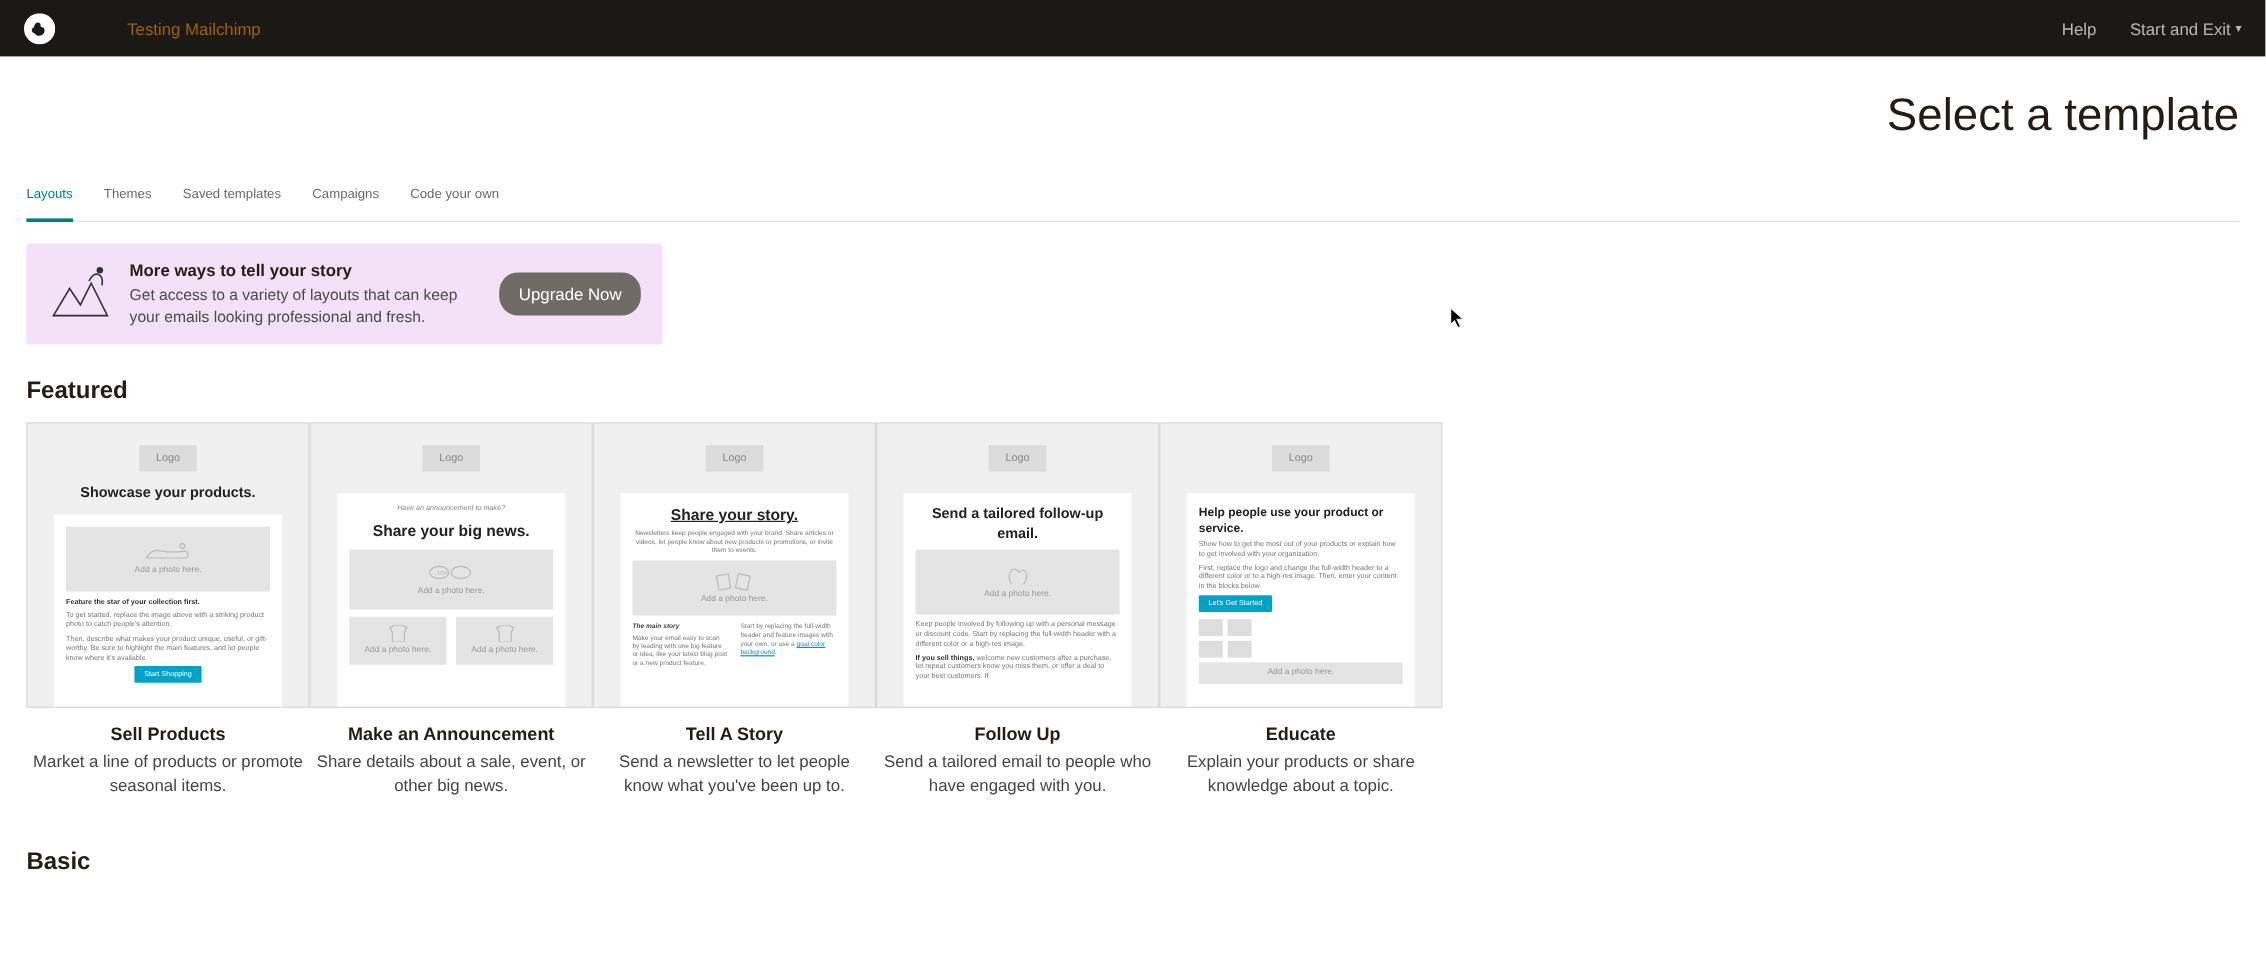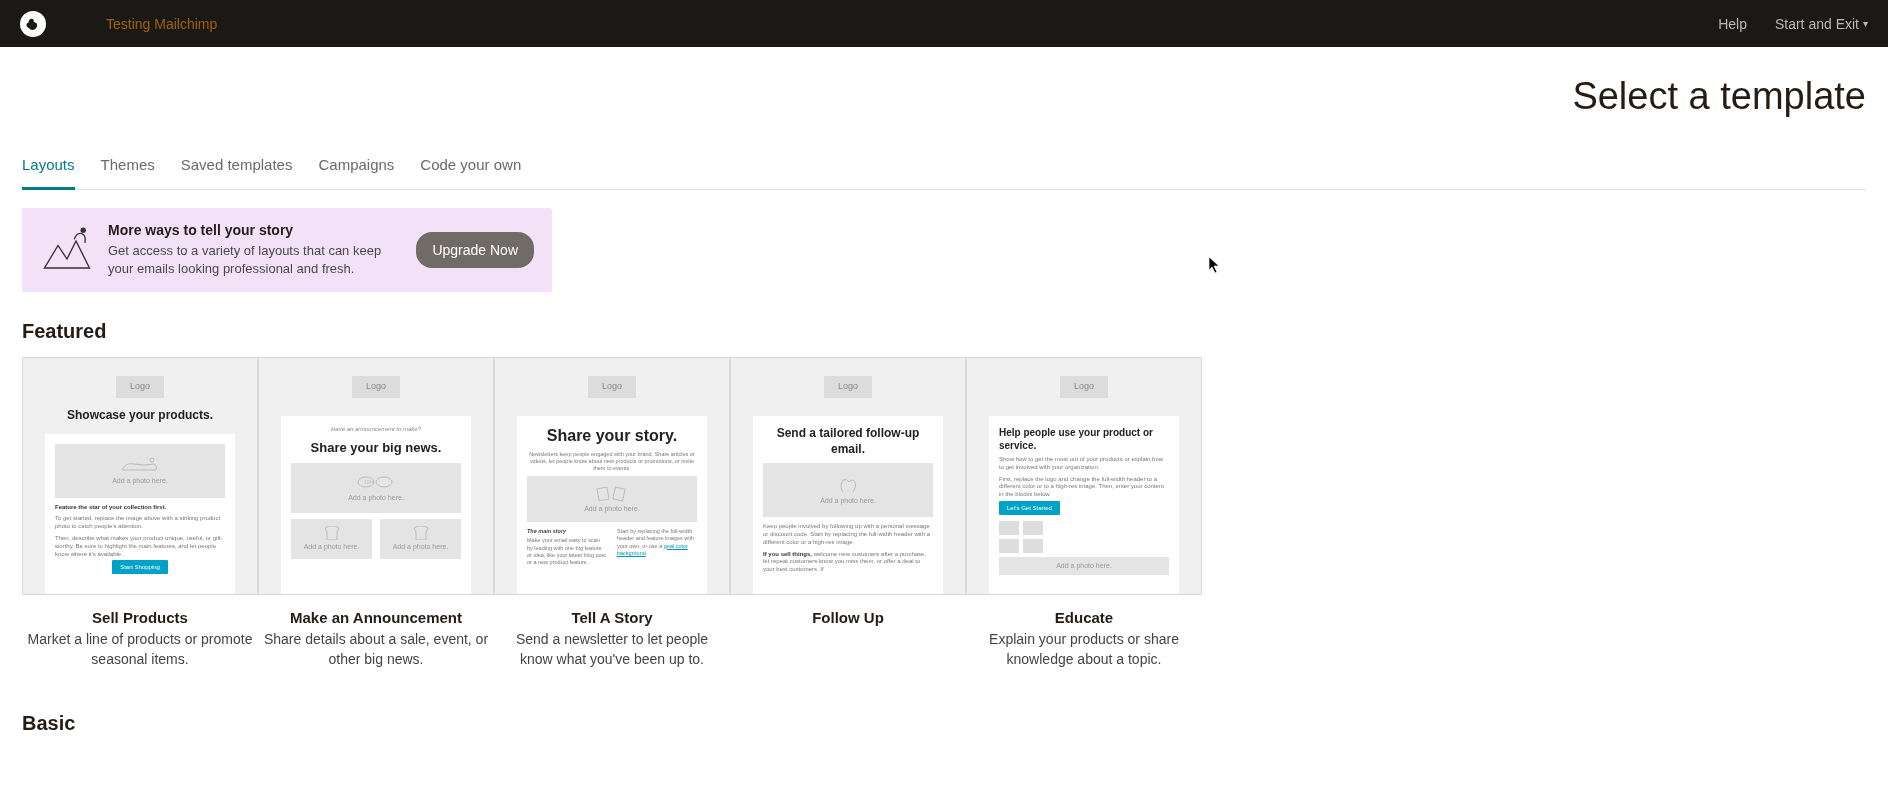--- a/index.html
+++ b/index.html
@@ -5,21 +5,21 @@
   * { box-sizing: border-box; margin: 0; padding: 0; }
   body { font-family: "Helvetica Neue", Helvetica, Arial, sans-serif; color: #241c15; background: #fff; font-size: 14px; }
   .topbar { background: #1a1916; height: 47px; display: flex; align-items: center; padding: 0 20px; color: #bbb; }
   .topbar .logo-wrap { display:flex; align-items:center; }
   .topbar .brand { margin-left: 60px; color: #a16207; font-size: 14px; }
   .topbar .spacer { flex: 1; }
   .topbar .link { color: #b8b8b8; font-size: 14px; margin-left: 28px; cursor: pointer; display:flex; align-items:center; gap:4px; }
   .page { padding: 28px 22px 40px 22px; }
   h1.page-title { font-size: 38px; font-weight: 400; margin-bottom: 30px; text-align: right; }
   .tabs { display: flex; gap: 26px; border-bottom: 1px solid #e0e0e0; margin-bottom: 18px; }
-  .tab { padding: 8px 0 14px 0; color: #6a6a6a; font-size: 15px; cursor: pointer; }
+  .tab { padding: 8px 0 14px 0; color: #6a6a6a; font-size: 11px; cursor: pointer; }
   .tab.active { color: #007c89; border-bottom: 3px solid #007c89; margin-bottom: -1px; font-weight:500; }
   .promo { background: #f3e1f7; display: flex; align-items: center; padding: 14px 18px; border-radius: 2px; width: 530px; gap: 14px; margin-bottom: 28px; }
   .promo .illus { width: 54px; height: 54px; flex-shrink:0; }
   .promo .text { flex: 1; }
   .promo .text .t1 { font-weight: 600; font-size: 14px; margin-bottom: 4px; }
   .promo .text .t2 { font-size: 13px; color: #4a4a4a; line-height: 1.4; }
   .promo .btn { background: #716b67; color: #fff; padding: 10px 16px; border: none; border-radius: 16px; font-size: 14px; cursor: pointer; font-weight:500; }
   h2.section-title { font-size: 20px; font-weight: 700; margin-bottom: 14px; }
   .cards-row { display: flex; margin-bottom: 42px; }
   .card { width: 236px; display: flex; flex-direction: column; align-items:center; }
@@ -162,21 +162,21 @@
       <div class="card-title">Make an Announcement</div>
       <div class="card-desc">Share details about a sale, event, or other big news.</div>
     </div>
 
     <div class="card">
       <div class="thumb">
         <div class="thumb-inner">
           <div class="logo-chip">Logo</div>
           <div style="height:8px;"></div>
           <div class="white-body">
-            <div class="thumb-h" style="font-size:16px;">Share your story.</div>
+            <div class="thumb-h" style="font-size:13px;text-decoration:underline;">Share your story.</div>
             <div class="thumb-para" style="text-align:center;font-size:5.5px;">Newsletters keep people engaged with your brand. Share articles or videos, let people know about new products or promotions, or invite them to events.</div>
             <div class="photo-box" style="height:46px;margin-top:4px;">
               <div class="mini-shapes">
                 <svg width="36" height="16" viewBox="0 0 36 16">
                     <rect x="4" y="2" width="10" height="12" fill="none" stroke="#bbb" transform="rotate(-10 9 8)"></rect>
                     <rect x="20" y="2" width="10" height="12" fill="none" stroke="#bbb" transform="rotate(12 25 8)"></rect>
                   </svg>
               </div>
               <span>Add a photo here.</span>
             </div>
@@ -210,20 +210,21 @@
                   </svg>
               </div>
               <span>Add a photo here.</span>
             </div>
             <div class="thumb-para">Keep people involved by following up with a personal message or discount code. Start by replacing the full-width header with a different color or a high-res image.</div>
             <div class="thumb-para"><b style="color:#333;">If you sell things,</b><span> welcome new customers after a purchase, let repeat customers know you miss them, or offer a deal to your best customers. If</span></div>
           </div>
         </div>
       </div>
       <div class="card-title">Follow Up</div>
+      <div class="card-desc">Send a tailored email to people who have engaged with you.</div>
     </div>
 
     <div class="card">
       <div class="thumb">
         <div class="thumb-inner">
           <div class="logo-chip">Logo</div>
           <div style="height:8px;"></div>
           <div class="white-body">
             <div class="thumb-h" style="font-size:10px;text-align:left;">Help people use your product or service.</div>
             <div class="thumb-para">Show how to get the most out of your products or explain how to get involved with your organization.</div>

